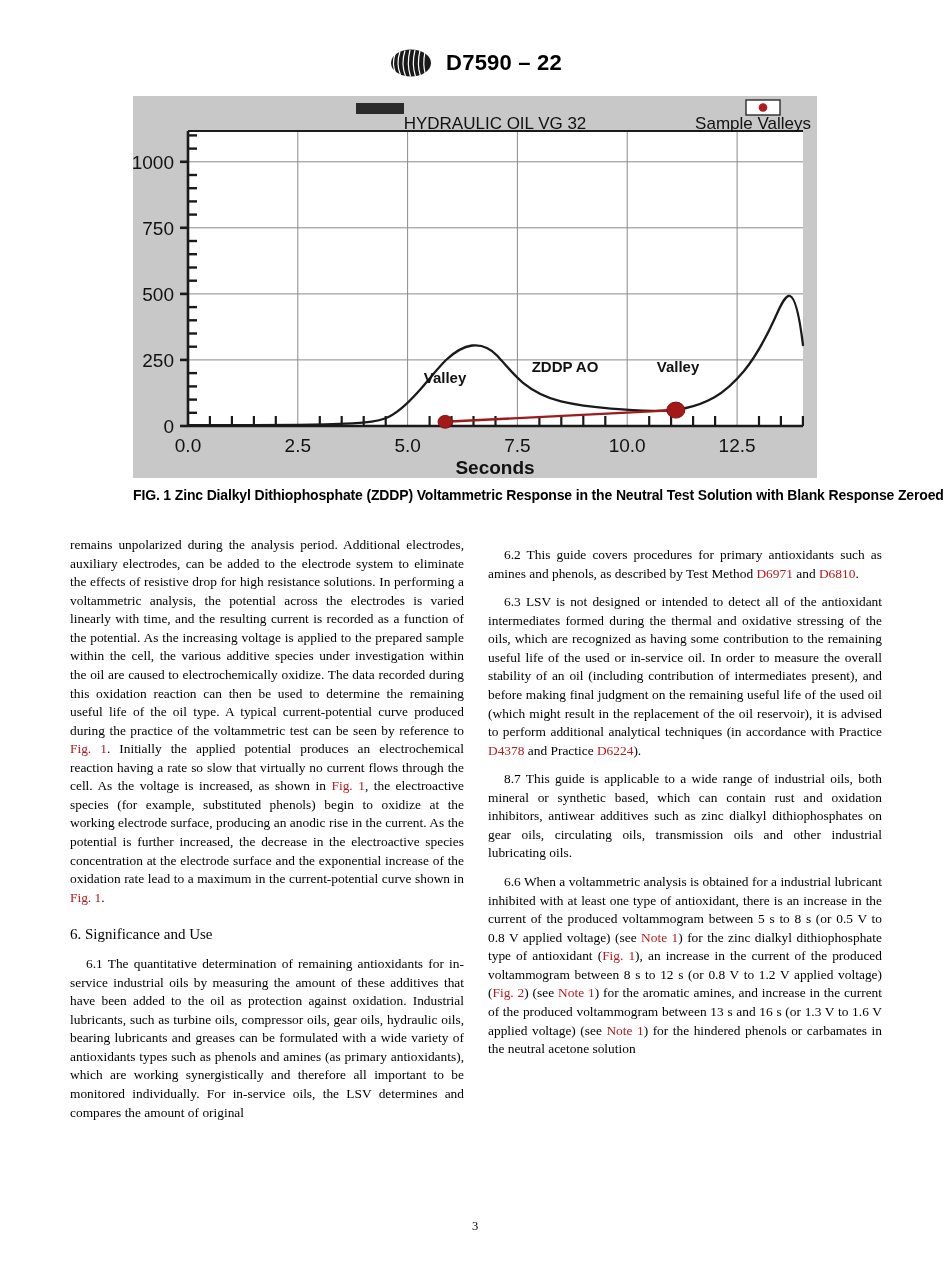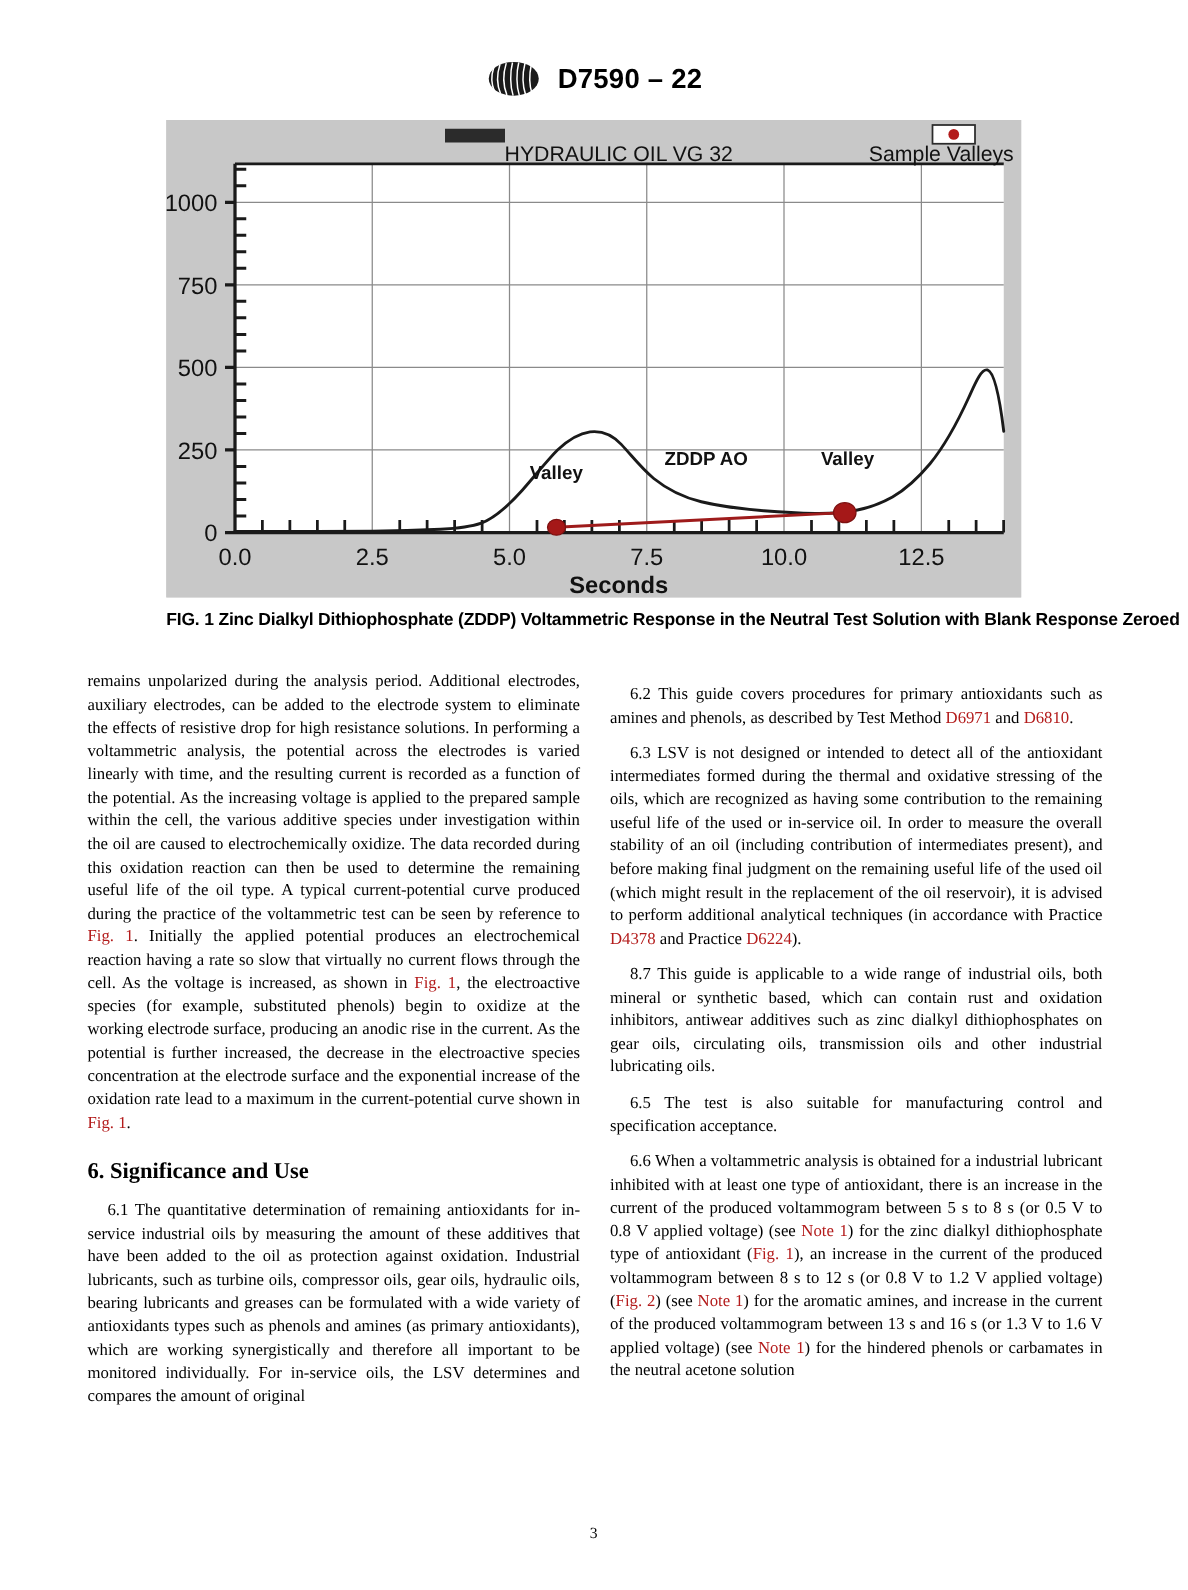--- a/index.html
+++ b/index.html
@@ -95,22 +95,22 @@
   }
   .col p.indent {
     text-indent: 16px;
     margin-top: 10px;
   }
   .col p.flush {
     text-indent: 0;
   }
   h3.section-head {
     font-family: "Liberation Serif", serif;
-    font-size: 18px;
-    font-weight: bold;
+    font-size: 15px;
+    font-weight: normal;
     margin: 17px 0 10px 0;
     text-align: left;
     text-indent: 0;
   }
   .xref {
     color: #b31b1b;
   }
 
   
   .page-number {
@@ -317,19 +317,18 @@
   </div>
 
   <div class="col">
 
     <p class="indent"><span>6.2 This guide covers procedures for primary antioxidants such as amines and phenols, as described by Test Method </span><span class="xref">D6971</span><span> and </span><span class="xref">D6810</span><span>.</span></p>
 
     <p class="indent"><span>6.3 LSV is not designed or intended to detect all of the antioxidant intermediates formed during the thermal and oxidative stressing of the oils, which are recognized as having some contribution to the remaining useful life of the used or in-service oil. In order to measure the overall stability of an oil (including contribution of intermediates present), and before making final judgment on the remaining useful life of the used oil (which might result in the replacement of the oil reservoir), it is advised to perform additional analytical techniques (in accordance with Practice </span><span class="xref">D4378</span><span> and Practice </span><span class="xref">D6224</span><span>).</span></p>
 
     <p class="indent">8.7 This guide is applicable to a wide range of industrial oils, both mineral or synthetic based, which can contain rust and oxidation inhibitors, antiwear additives such as zinc dialkyl dithiophosphates on gear oils, circulating oils, transmission oils and other industrial lubricating oils.</p>
 
-    <p class="indent">6.5 The test is also suitable for manufacturing control and specification acceptance.</p>
 
     <p class="indent"><span>6.6 When a voltammetric analysis is obtained for a industrial lubricant inhibited with at least one type of antioxidant, there is an increase in the current of the produced voltammogram between 5 s to 8 s (or 0.5 V to 0.8 V applied voltage) (see </span><span class="xref">Note 1</span><span>) for the zinc dialkyl dithiophosphate type of antioxidant (</span><span class="xref">Fig. 1</span><span>), an increase in the current of the produced voltammogram between 8 s to 12 s (or 0.8 V to 1.2 V applied voltage) (</span><span class="xref">Fig. 2</span><span>) (see </span><span class="xref">Note 1</span><span>) for the aromatic amines, and increase in the current of the produced voltammogram between 13 s and 16 s (or 1.3 V to 1.6 V applied voltage) (see </span><span class="xref">Note 1</span><span>) for the hindered phenols or carbamates in the neutral acetone solution</span></p>
   </div>
 </div>
 
 <div class="page-number">3</div>
 
 </body></html>

